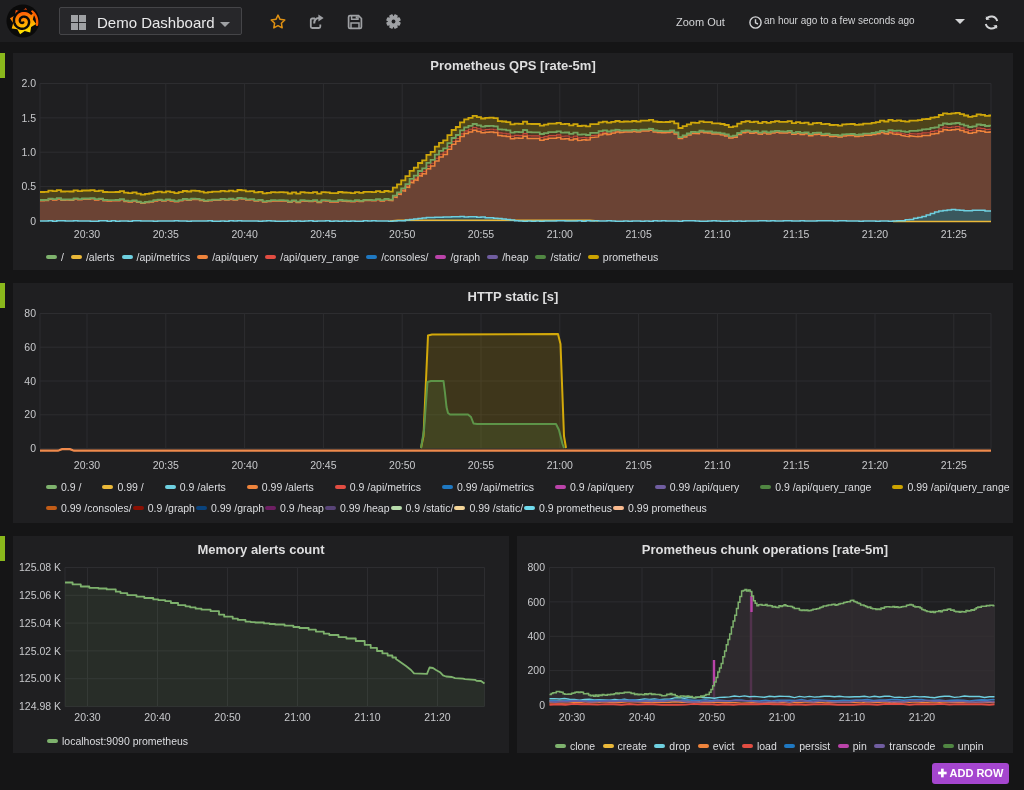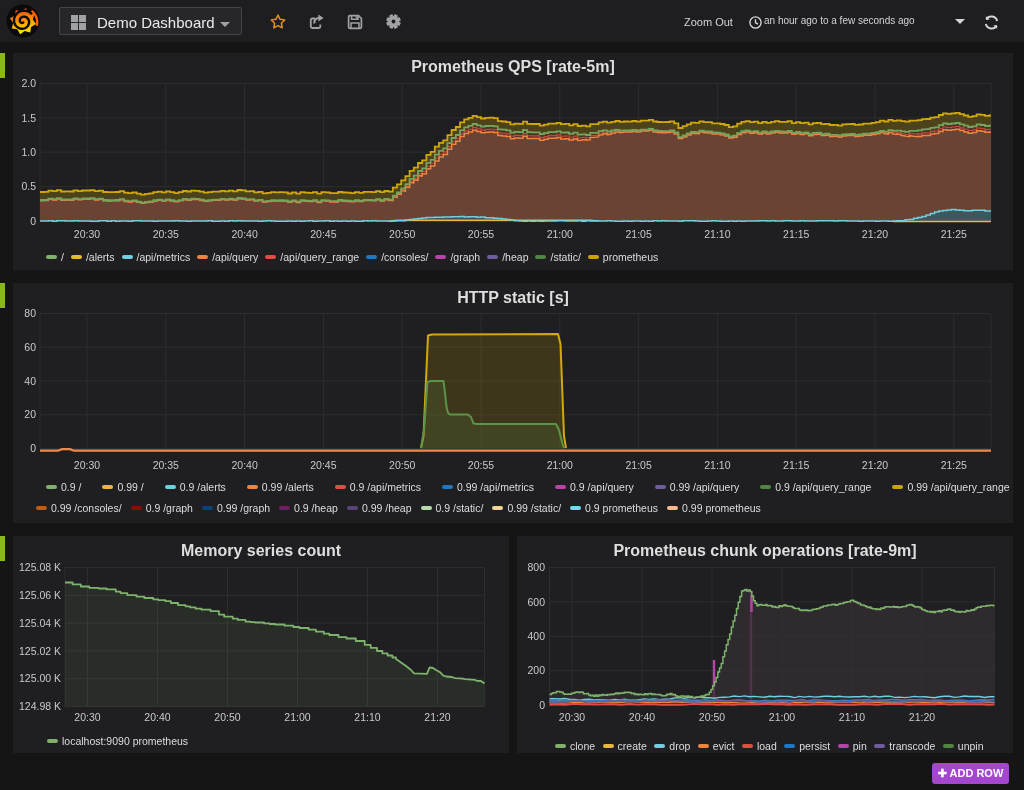--- a/index.html
+++ b/index.html
@@ -1,24 +1,24 @@
 <!DOCTYPE html>
 <html><head><meta charset="utf-8"><style>
 * { margin:0; padding:0; box-sizing:border-box; }
 body { width:1024px; height:790px; background:#151516; font-family:"Liberation Sans", sans-serif; position:relative; overflow:hidden; }
 .navbar { position:absolute; left:0; top:0; width:1024px; height:42px; background:#1e1e20; }
 .dashbtn { position:absolute; left:59px; top:7px; width:183px; height:28px; background:#27272a; border:1px solid #454548; border-radius:2px; }
 .dashbtn .txt { position:absolute; left:37px; top:6px; font-size:15px; color:#e9e9ea; }
 .dashbtn .grid { position:absolute; left:11px; top:7px; width:15px; height:15px; }
 .dashbtn .grid i { position:absolute; width:6.5px; height:6.5px; background:#9fa1a4; }
 .caret { position:absolute; width:0; height:0; border-left:5px solid transparent; border-right:5px solid transparent; border-top:5px solid #9fa1a4; }
-.zoomout { position:absolute; left:676px; top:16px; font-size:11px; color:#d3d4d6;margin-left:8px; }
+.zoomout { position:absolute; left:676px; top:16px; font-size:11px; color:#d3d4d6; }
 .timepick { position:absolute; left:764px; top:15px; font-size:10px; color:#d3d4d6; }
 .panel { position:absolute; background:#1f1f21; }
-.ptitle { position:absolute; text-align:center; font-size:16px; font-weight:bold; color:#dededf; }
+.ptitle { position:absolute; text-align:center; font-size:13px; font-weight:bold; color:#dededf; }
 .strip { position:absolute; left:0; width:5px; height:25px; background:#8ab81c; }
 .legend { position:absolute; display:flex; align-items:center; font-size:10.5px; color:#dcdde0; white-space:nowrap; }
 .legend .li { display:flex; align-items:center; }
 .legend i { display:inline-block; width:11px; height:4px; border-radius:2px; margin-right:4px; }
 .addrow { position:absolute; left:932px; top:763px; width:77px; height:21px; background:#a546cf; border-radius:3px; color:#fff; font-size:11px; font-weight:bold; text-align:center; line-height:21px; }
 </style></head>
 <body>
 <div class="navbar"></div>
 <svg width="34" height="34" viewBox="0 0 34 34" style="position:absolute;left:6px;top:4px">
 <circle cx="17" cy="17" r="16.5" fill="#0a0a0a"></circle>
@@ -87,22 +87,22 @@
 
 <div class="panel" style="left:13px;top:53px;width:1000px;height:217px"></div>
 <div class="panel" style="left:13px;top:283px;width:1000px;height:240px"></div>
 <div class="panel" style="left:13px;top:536px;width:496px;height:217px"></div>
 <div class="panel" style="left:517px;top:536px;width:496px;height:217px"></div>
 <div class="strip" style="top:53px"></div>
 <div class="strip" style="top:283px"></div>
 <div class="strip" style="top:536px"></div>
 <div class="ptitle" style="left:13px;top:58px;width:1000px">Prometheus QPS [rate-5m]</div>
 <div class="ptitle" style="left:13px;top:288.5px;width:1000px">HTTP static [s]</div>
-<div class="ptitle" style="left:13px;top:541.5px;width:496px">Memory series count</div>
-<div class="ptitle" style="left:517px;top:541.5px;width:496px">Prometheus chunk operations [rate-9m]</div>
+<div class="ptitle" style="left:13px;top:541.5px;width:496px">Memory alerts count</div>
+<div class="ptitle" style="left:517px;top:541.5px;width:496px">Prometheus chunk operations [rate-5m]</div>
 <svg width="1024" height="790" style="position:absolute;left:0;top:0" font-family="Liberation Sans, sans-serif">
 <line x1="40" y1="221.0" x2="991" y2="221.0" stroke="#2d2d30" stroke-width="1"></line>
 <line x1="40" y1="186.6" x2="991" y2="186.6" stroke="#2d2d30" stroke-width="1"></line>
 <line x1="40" y1="152.2" x2="991" y2="152.2" stroke="#2d2d30" stroke-width="1"></line>
 <line x1="40" y1="117.9" x2="991" y2="117.9" stroke="#2d2d30" stroke-width="1"></line>
 <line x1="40" y1="83.5" x2="991" y2="83.5" stroke="#2d2d30" stroke-width="1"></line>
 <line x1="87.0" y1="83.5" x2="87.0" y2="221.0" stroke="#2d2d30" stroke-width="1"></line>
 <line x1="165.8" y1="83.5" x2="165.8" y2="221.0" stroke="#2d2d30" stroke-width="1"></line>
 <line x1="244.6" y1="83.5" x2="244.6" y2="221.0" stroke="#2d2d30" stroke-width="1"></line>
 <line x1="323.4" y1="83.5" x2="323.4" y2="221.0" stroke="#2d2d30" stroke-width="1"></line>
@@ -273,21 +273,21 @@
     <span class="li"><i style="background:#6ED0E0"></i>0.9 /alerts</span>
     <span class="li"><i style="background:#EF843C"></i>0.99 /alerts</span>
     <span class="li"><i style="background:#E24D42"></i>0.9 /api/metrics</span>
     <span class="li"><i style="background:#1F78C1"></i>0.99 /api/metrics</span>
     <span class="li"><i style="background:#BA43A9"></i>0.9 /api/query</span>
     <span class="li"><i style="background:#705DA0"></i>0.99 /api/query</span>
     <span class="li"><i style="background:#508642"></i>0.9 /api/query_range</span>
     <span class="li"><i style="background:#CCA300"></i>0.99 /api/query_range</span>
     <span class="li"><i style="background:#447EBC"></i>0.9 /consoles/</span>
   </div>
-<div class="legend" style="left:36px;top:501.5px;gap:9px">
+<div class="legend" style="left:46px;top:501.5px;gap:1px">
     <span class="li"><i style="background:#C15C17"></i>0.99 /consoles/</span>
     <span class="li"><i style="background:#890F02"></i>0.9 /graph</span>
     <span class="li"><i style="background:#0A437C"></i>0.99 /graph</span>
     <span class="li"><i style="background:#6D1F62"></i>0.9 /heap</span>
     <span class="li"><i style="background:#584477"></i>0.99 /heap</span>
     <span class="li"><i style="background:#B7DBAB"></i>0.9 /static/</span>
     <span class="li"><i style="background:#F4D598"></i>0.99 /static/</span>
     <span class="li"><i style="background:#70DBED"></i>0.9 prometheus</span>
     <span class="li"><i style="background:#F9BA8F"></i>0.99 prometheus</span>
   </div>

